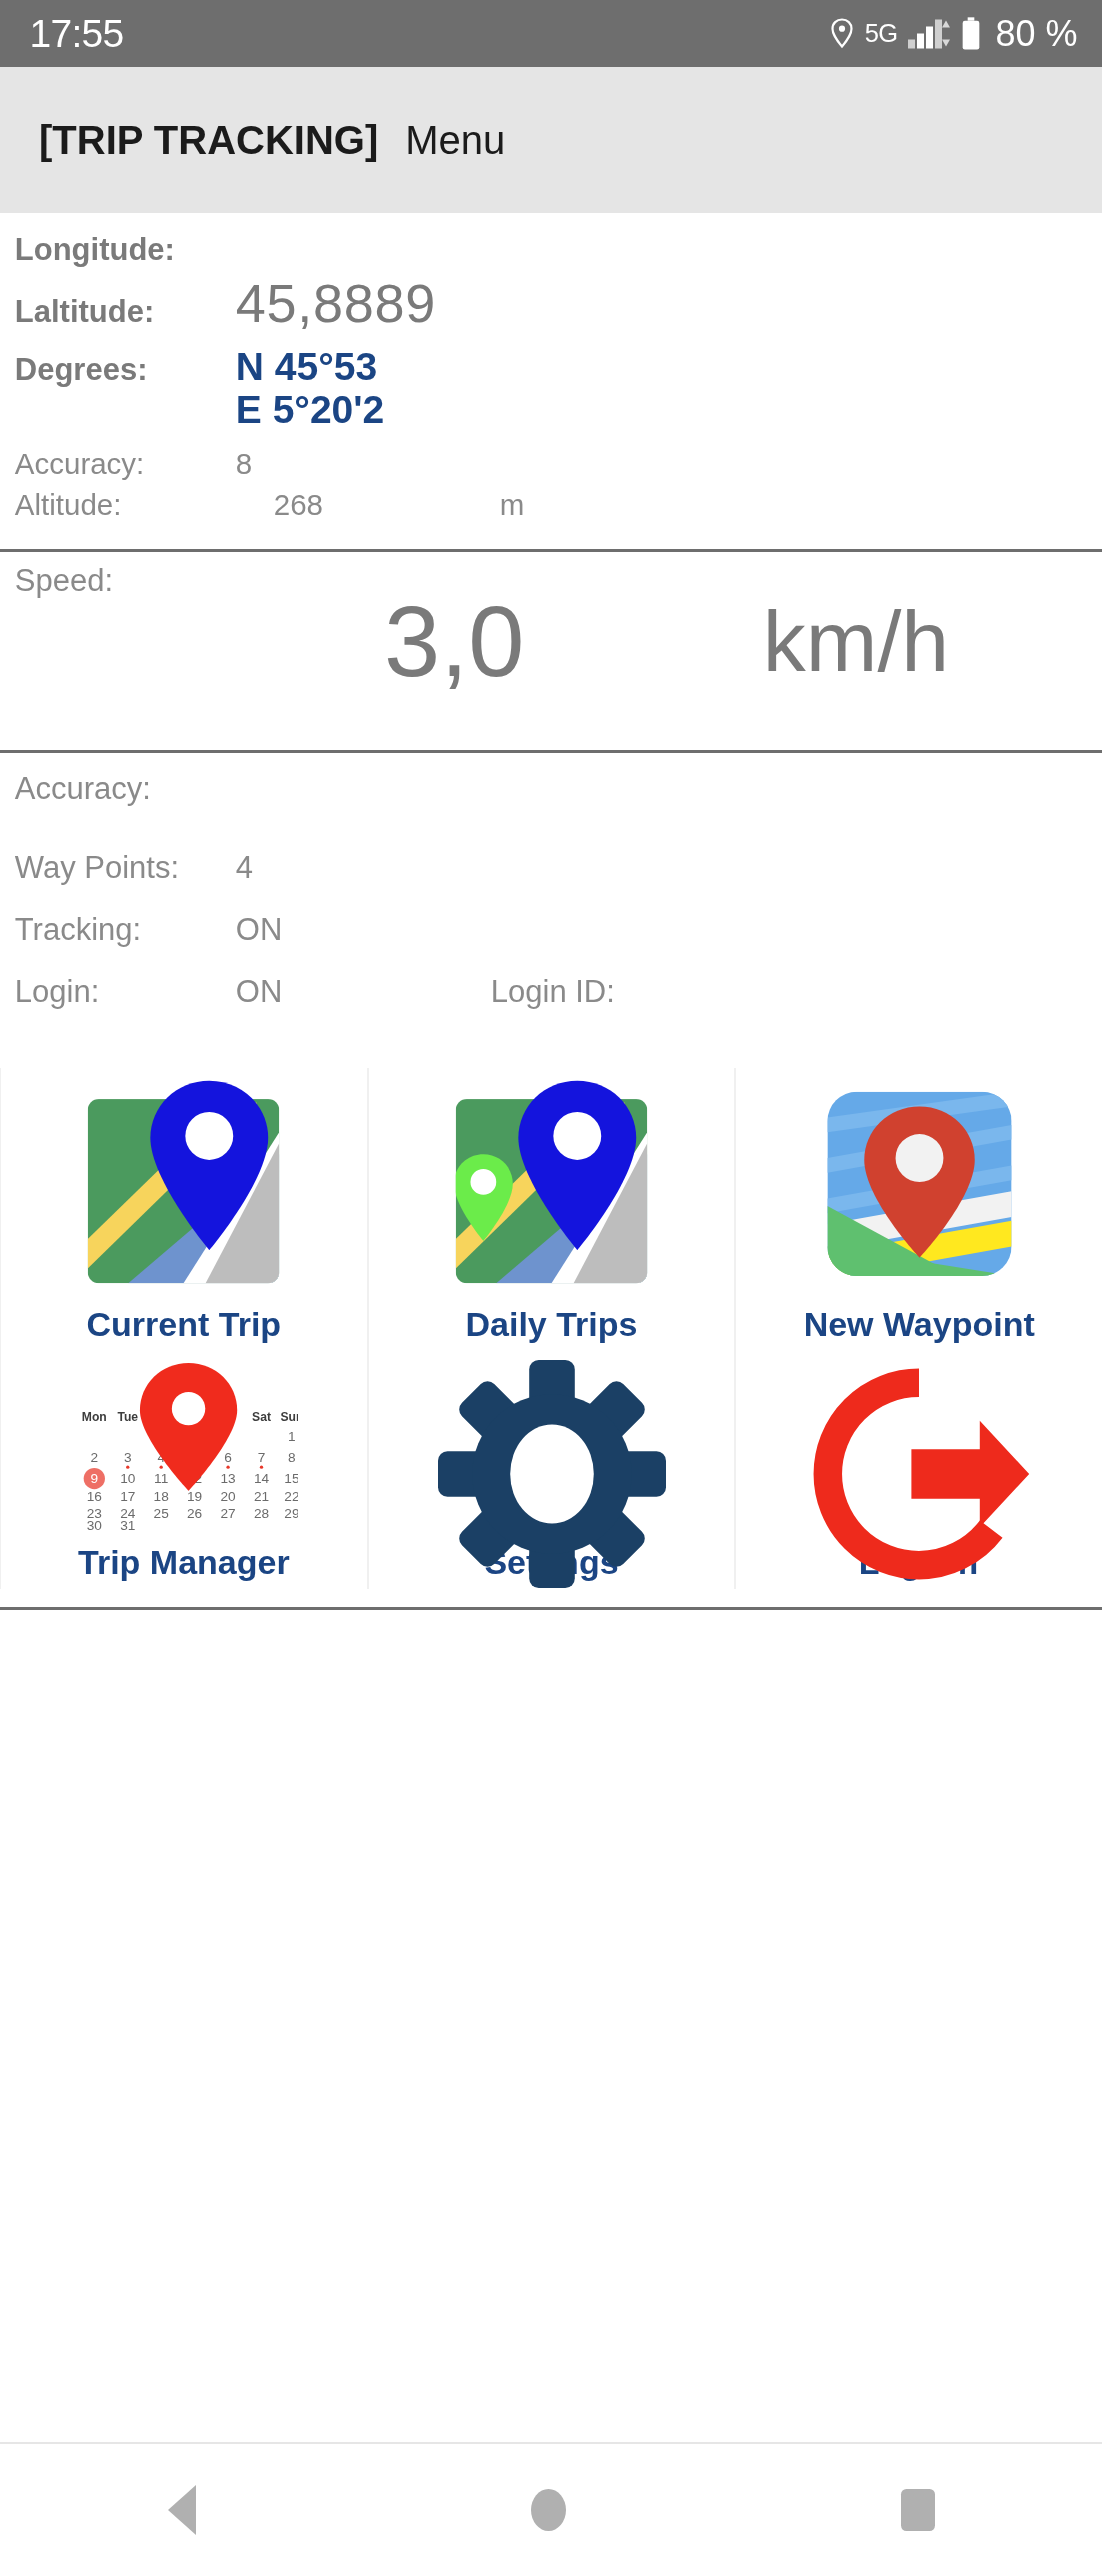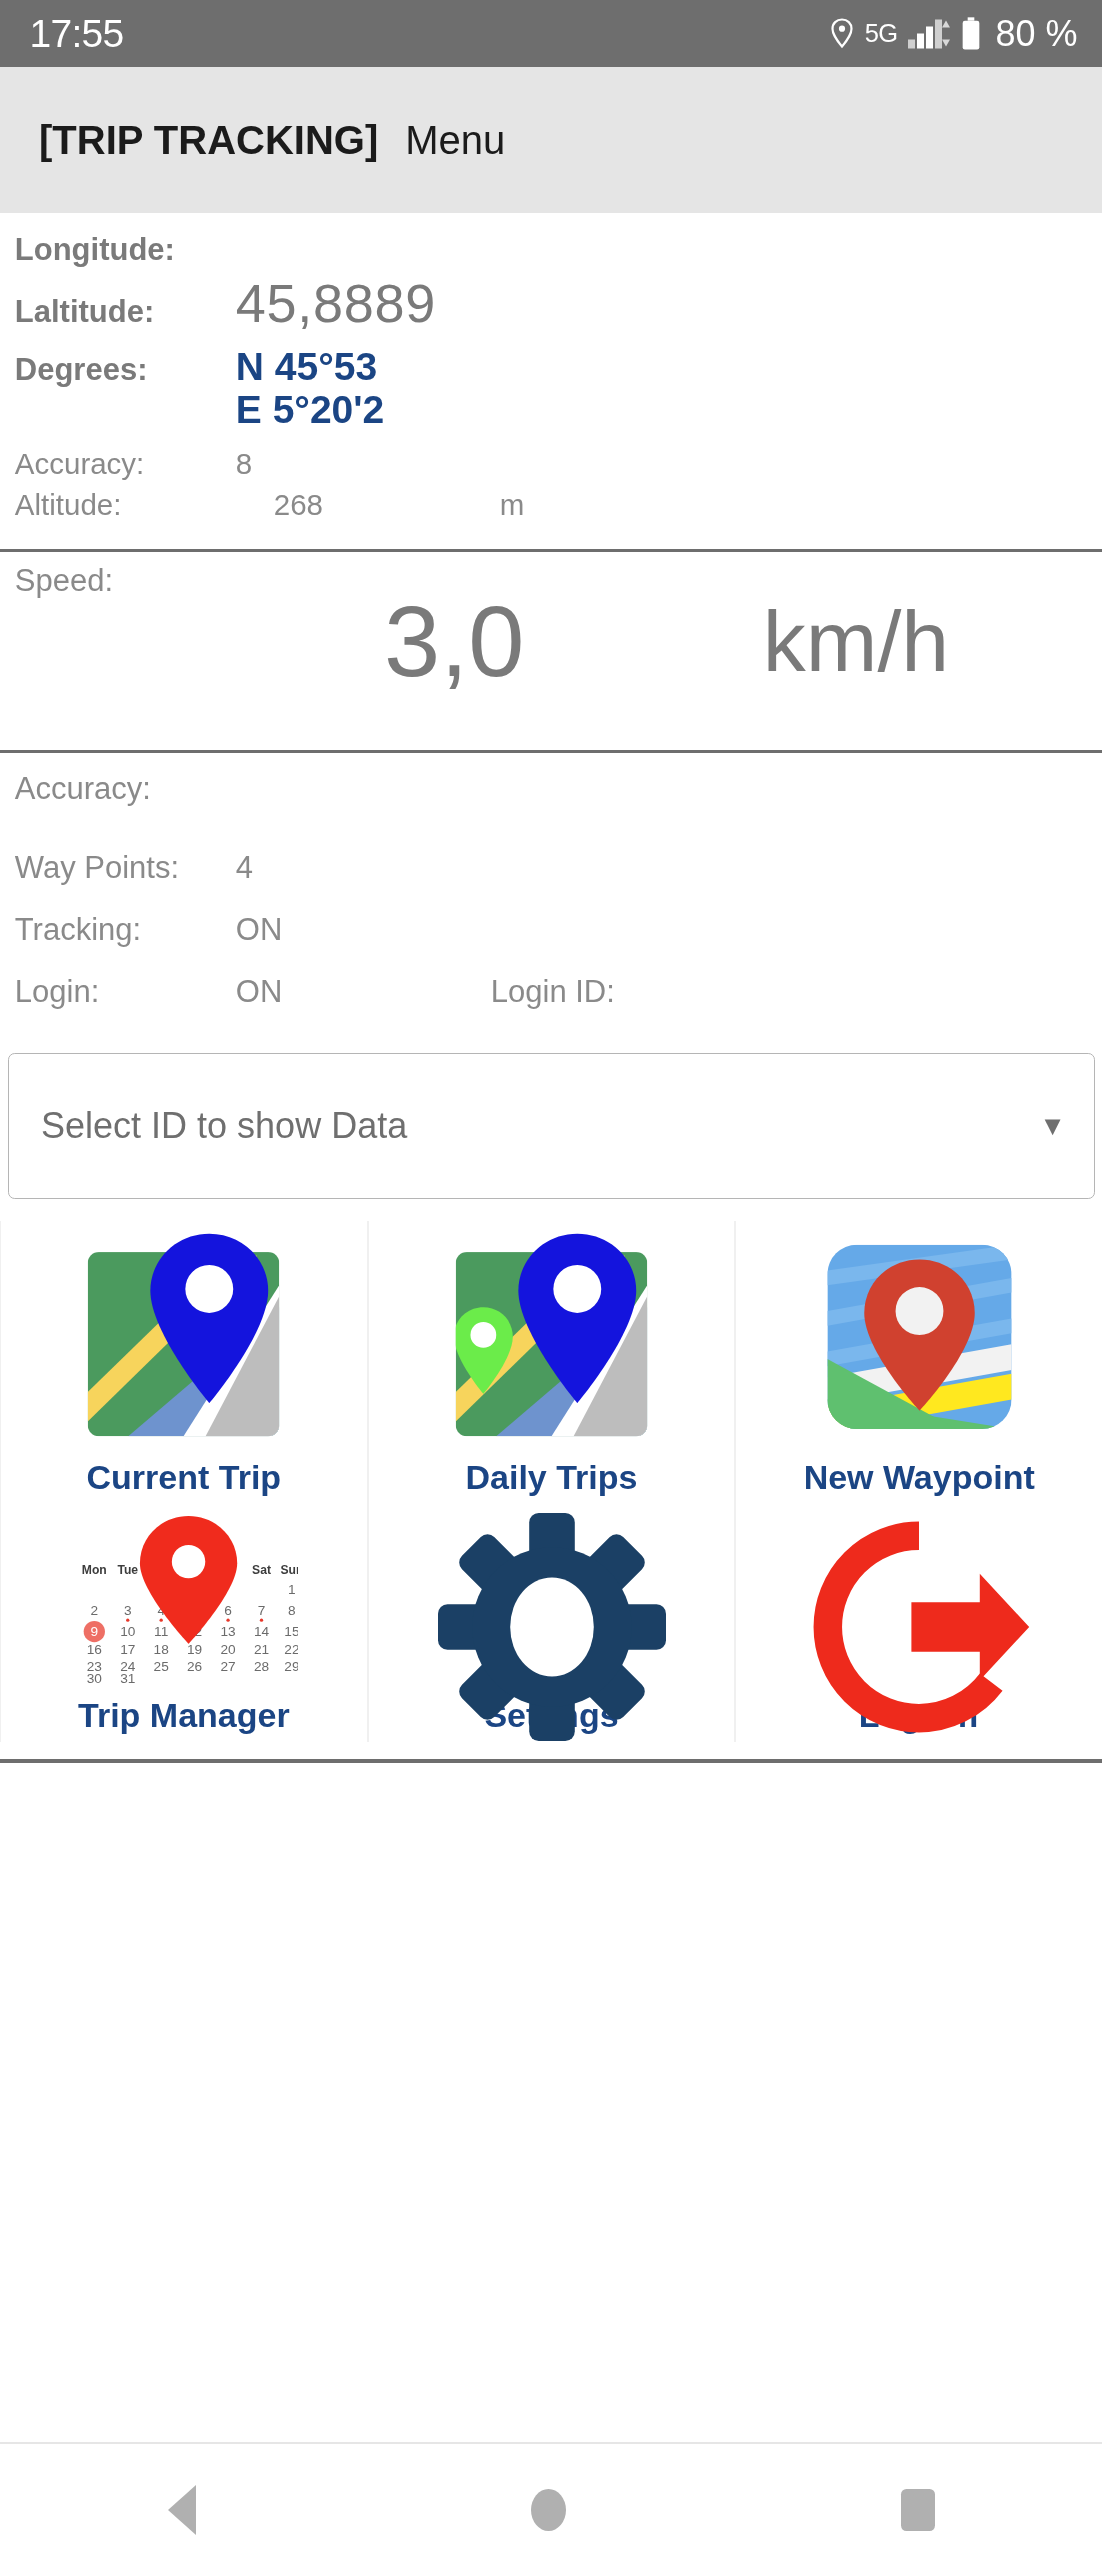--- a/index.html
+++ b/index.html
@@ -187,26 +187,20 @@
       <div class="stat-value">ON</div>
     </div>
     <div class="stat-row">
       <div class="stat-label">Login:</div>
       <div class="stat-value">ON</div>
       <div class="stat-extra">Login ID:</div>
       <div class="stat-extra"></div>
     </div>
   </div>
 
-  <div class="select-wrap">
-    <div class="select-box">
-      <div class="select-text">Select ID to show Data</div>
-      <div class="select-caret">▼</div>
-    </div>
-  </div>
 
   <div class="grid">
 
     <div class="grid-row">
 
       <div class="cell">
         <div class="cell-icon">
           <svg class="sq" viewBox="0 0 120 120">
             <defs>
                 <clipPath id="ct">

